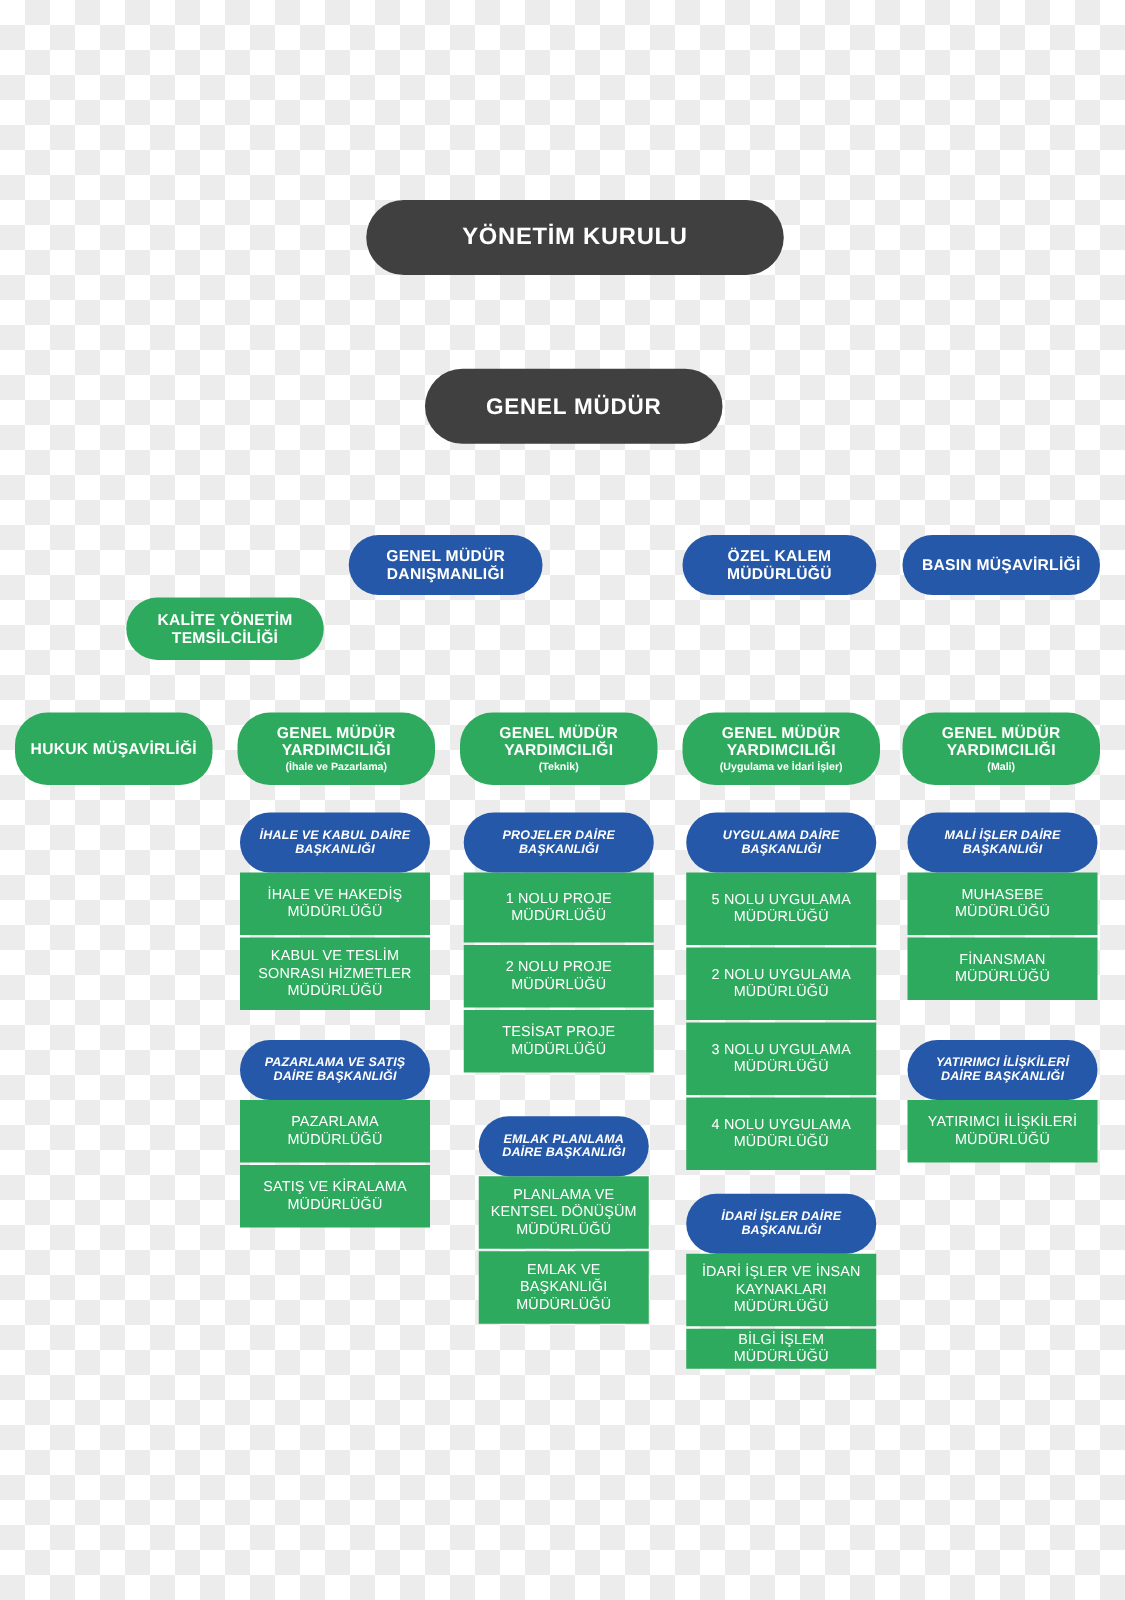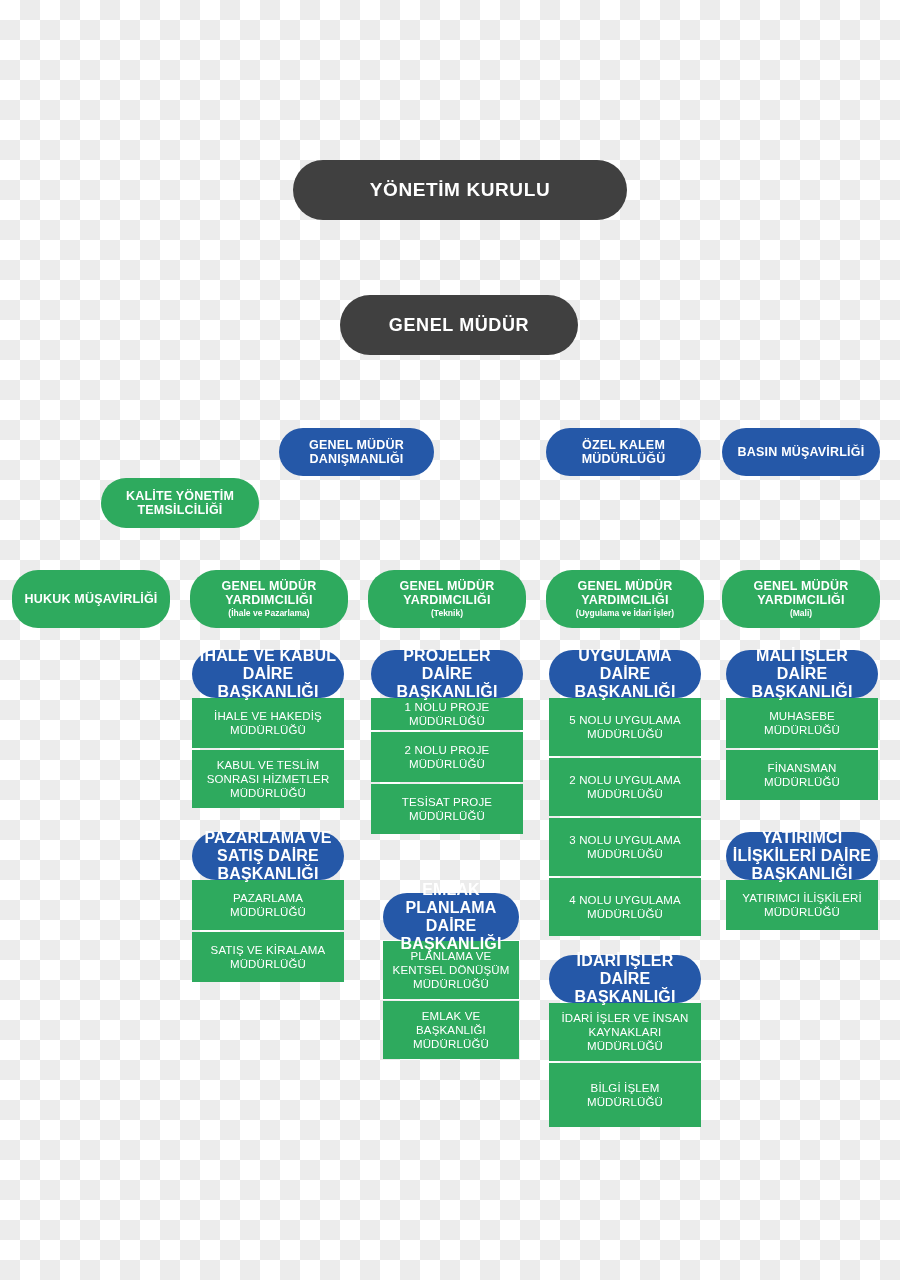--- a/index.html
+++ b/index.html
@@ -78,28 +78,29 @@
     position: absolute;
   }
   .dept-head {
     position: relative;
     z-index: 2;
     box-sizing: border-box;
     background: #2558a8;
     border-radius: 24px;
     color: #fff;
     font-weight: bold;
-    font-size: 16px;
+    font-size: 10px;
     letter-spacing: 0.15px;
     line-height: 1.14;
     text-align: center;
     display: flex;
     align-items: center;
     justify-content: center;
     padding: 0 6px;
+    font-style: italic;
   }
   .dept-units {
     position: relative;
     margin-top: -12px;
     padding-top: 12px;
     display: flex;
     flex-direction: column;
     gap: 2px;
   }
   .unit {
@@ -181,21 +182,21 @@
     <div class="dept-head" style="height:48px;">PAZARLAMA VE SATIŞ DAİRE BAŞKANLIĞI</div>
     <div class="dept-units">
       <div class="unit" style="height:50px;">PAZARLAMA MÜDÜRLÜĞÜ</div>
       <div class="unit" style="height:50px;">SATIŞ VE KİRALAMA MÜDÜRLÜĞÜ</div>
     </div>
   </div>
 
   <div class="dept" style="left:371px; top:650px; width:152px;">
     <div class="dept-head" style="height:48px;">PROJELER DAİRE BAŞKANLIĞI</div>
     <div class="dept-units">
-      <div class="unit" style="height:32px;">1 NOLU PROJE MÜDÜRLÜĞÜ</div>
+      <div class="unit" style="height:56px;">1 NOLU PROJE MÜDÜRLÜĞÜ</div>
       <div class="unit" style="height:50px;">2 NOLU PROJE MÜDÜRLÜĞÜ</div>
       <div class="unit" style="height:50px;">TESİSAT PROJE MÜDÜRLÜĞÜ</div>
     </div>
   </div>
 
   <div class="dept" style="left:383px; top:893px; width:136px;">
     <div class="dept-head" style="height:48px;">EMLAK PLANLAMA DAİRE BAŞKANLIĞI</div>
     <div class="dept-units">
       <div class="unit" style="height:58px;">PLANLAMA VE KENTSEL DÖNÜŞÜM MÜDÜRLÜĞÜ</div>
       <div class="unit" style="height:58px;">EMLAK VE BAŞKANLIĞI MÜDÜRLÜĞÜ</div>
@@ -209,21 +210,21 @@
       <div class="unit" style="height:58px;">2 NOLU UYGULAMA MÜDÜRLÜĞÜ</div>
       <div class="unit" style="height:58px;">3 NOLU UYGULAMA MÜDÜRLÜĞÜ</div>
       <div class="unit" style="height:58px;">4 NOLU UYGULAMA MÜDÜRLÜĞÜ</div>
     </div>
   </div>
 
   <div class="dept" style="left:549px; top:955px; width:152px;">
     <div class="dept-head" style="height:48px;">İDARİ İŞLER DAİRE BAŞKANLIĞI</div>
     <div class="dept-units">
       <div class="unit" style="height:58px;">İDARİ İŞLER VE İNSAN KAYNAKLARI MÜDÜRLÜĞÜ</div>
-      <div class="unit" style="height:64px;">BİLGİ İŞLEM MÜDÜRLÜĞÜ</div>
+      <div class="unit" style="height:32px;">BİLGİ İŞLEM MÜDÜRLÜĞÜ</div>
     </div>
   </div>
 
   <div class="dept" style="left:726px; top:650px; width:152px;">
     <div class="dept-head" style="height:48px;">MALİ İŞLER DAİRE BAŞKANLIĞI</div>
     <div class="dept-units">
       <div class="unit" style="height:50px;">MUHASEBE MÜDÜRLÜĞÜ</div>
       <div class="unit" style="height:50px;">FİNANSMAN MÜDÜRLÜĞÜ</div>
     </div>
   </div>

